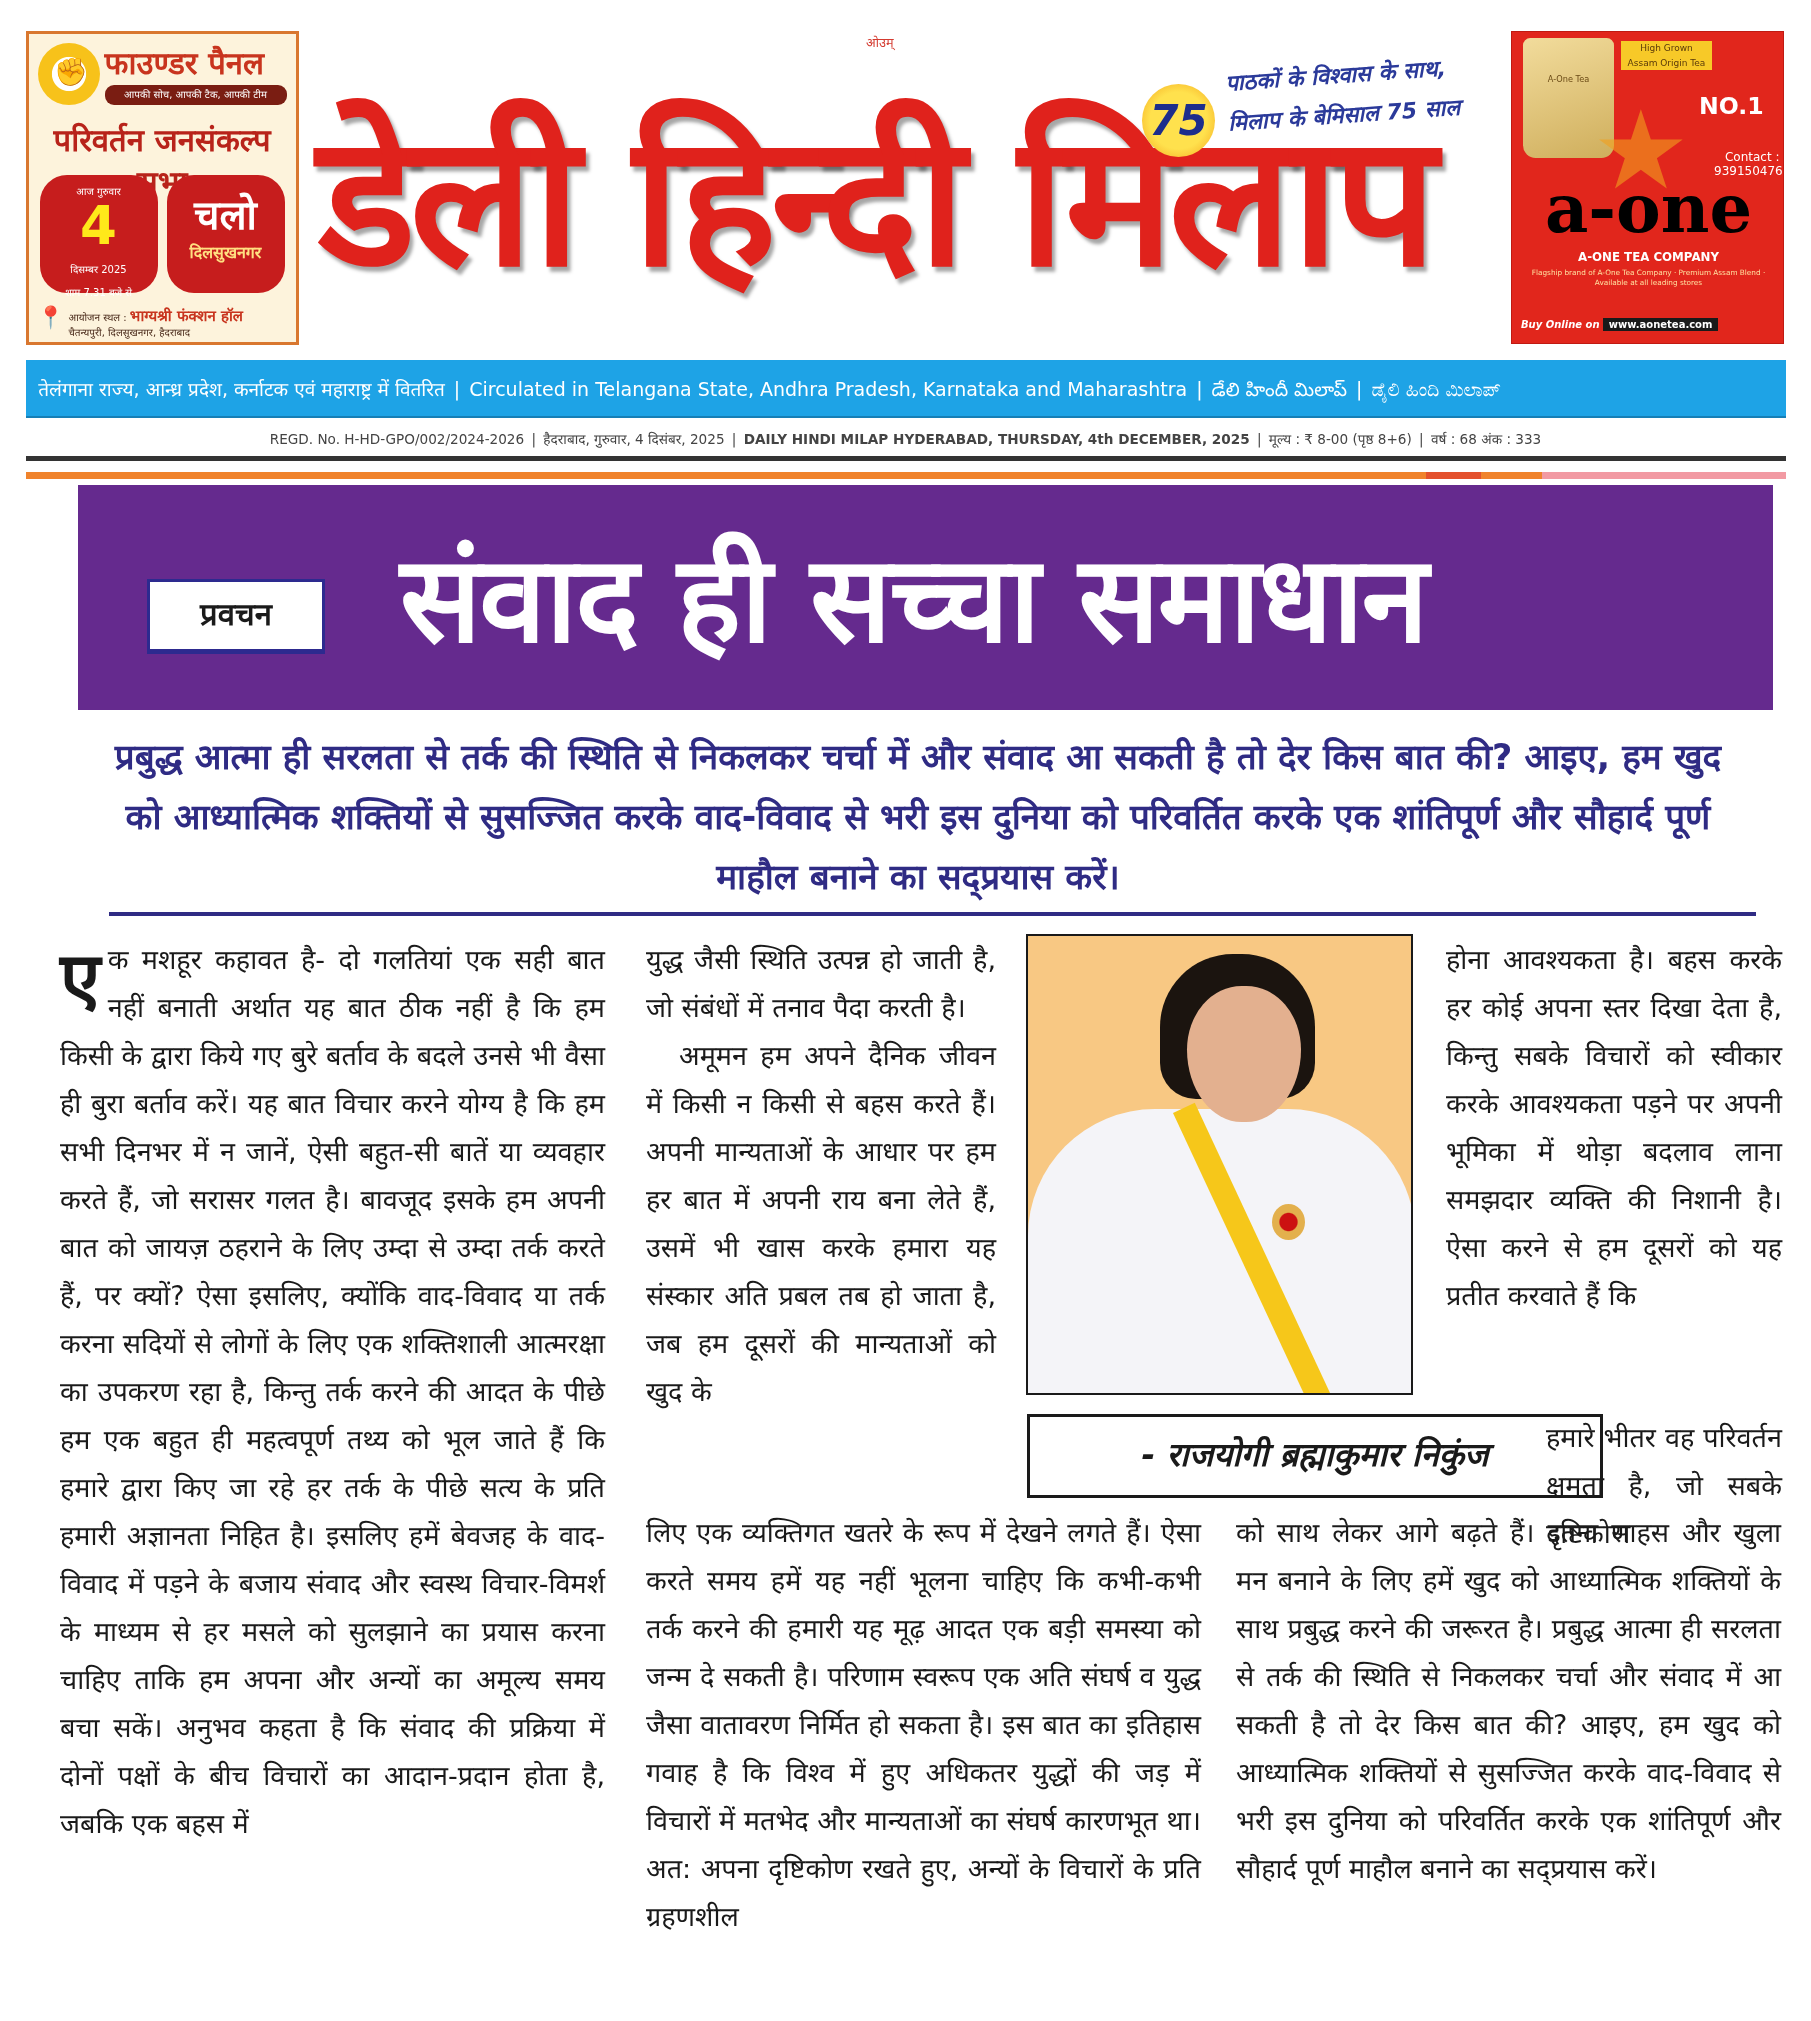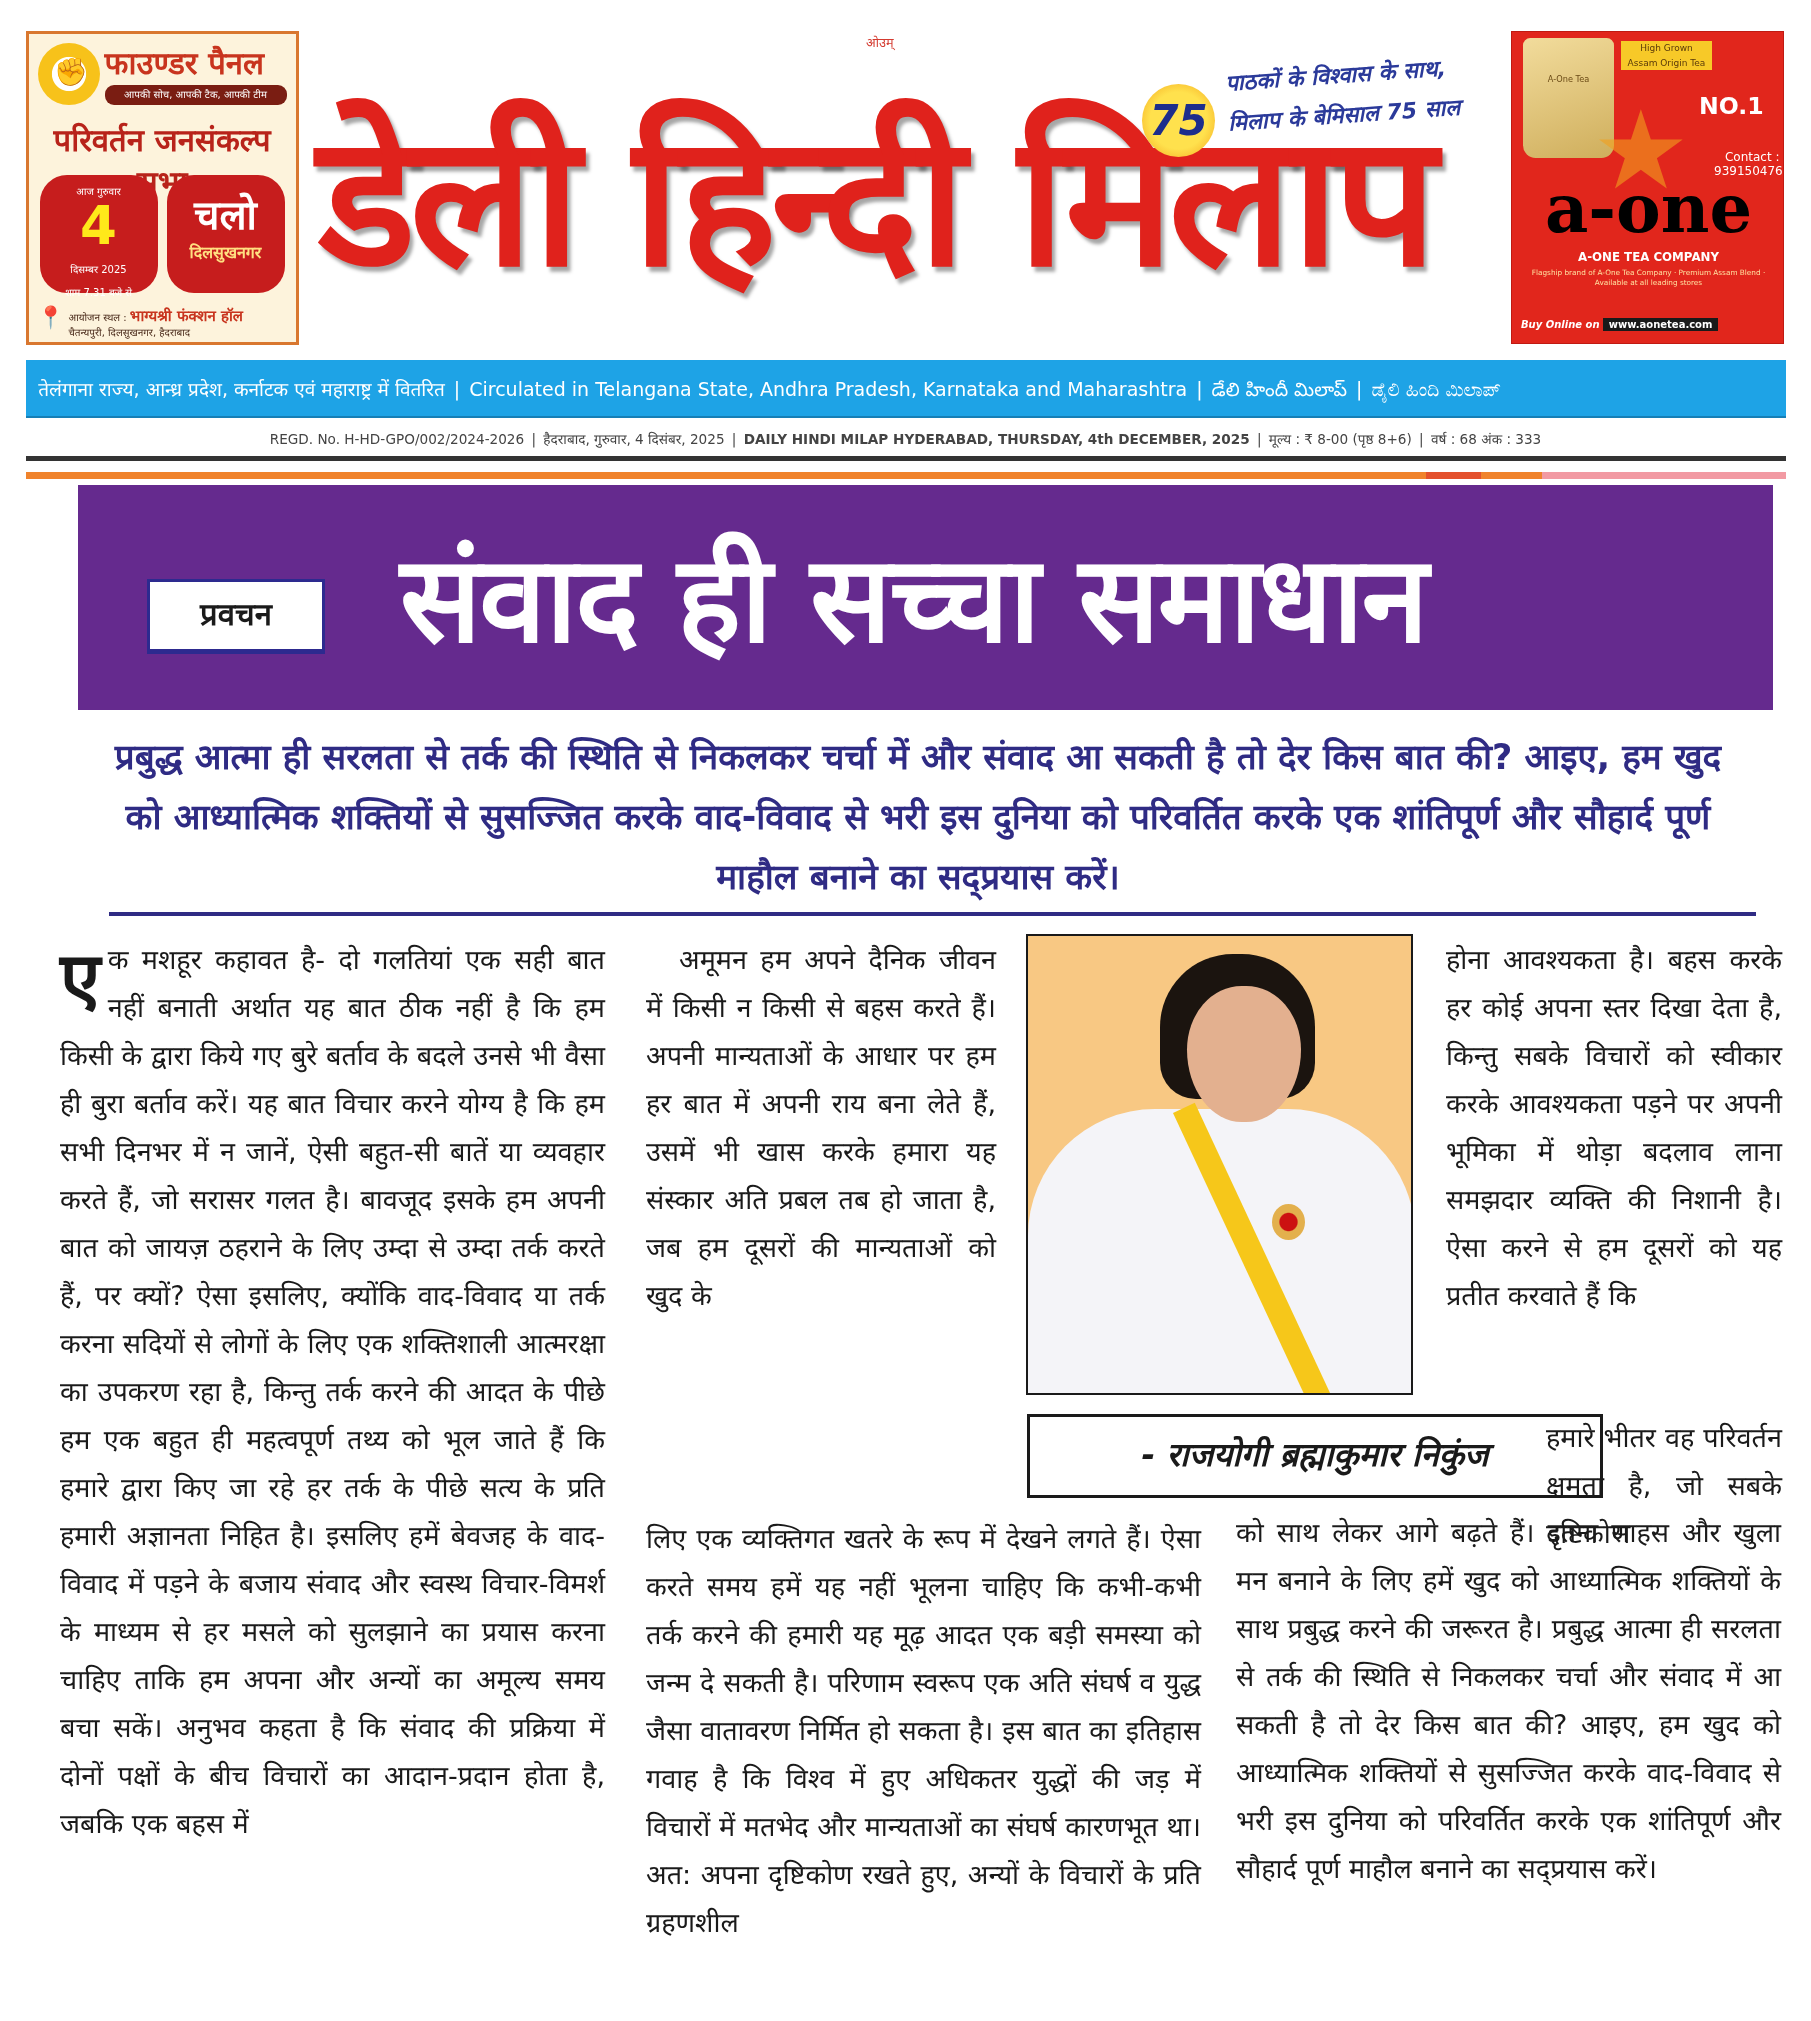--- a/index.html
+++ b/index.html
@@ -121,21 +121,21 @@
     position: absolute; font-size: 27px; line-height: 48px; color: #1a1a1a; text-align: justify;
   }
   .col p { margin: 0; }
   .col-1 { left: 60px; top: 936px; width: 545px; }
   .dropcap {
     float: left; font-family: "DejaVu Serif", serif; font-size: 73px; font-weight: bold; line-height: 73px;
     margin: 5.5px 7.3px 0 0; color: #1a1a1a;
   }
   .col-2 { left: 646px; top: 936px; width: 350px; }
   .col-2 .indent { text-indent: 33px; }
-  .col-2b { left: 646px; top: 1509px; width: 555px; margin-top: 6px; }
+  .col-2b { left: 646px; top: 1509px; width: 555px; }
   .col-4 { left: 1446px; top: 936px; width: 336px; }
   .col-4b { left: 1546px; top: 1414px; width: 236px; }
   .col-3b { left: 1236px; top: 1509px; width: 545px; }
 
   .photo {
     position: absolute; left: 1026px; top: 934px; width: 387px; height: 461px;
     border: 2.7px solid #1a1a1a; background: #f8c883; overflow: hidden;
   }
   .photo .hair { position: absolute; left: 132px; top: 18px; width: 155px; height: 145px; border-radius: 73px 73px 36px 36px; background: #1b140f; }
   .photo .face { position: absolute; left: 159px; top: 50px; width: 114px; height: 136px; border-radius: 55px 55px 55px 55px / 64px 64px 73px 73px; background: #e3b08f; }
@@ -221,20 +221,21 @@
 
 <div class="standfirst">प्रबुद्ध आत्मा ही सरलता से तर्क की स्थिति से निकलकर चर्चा में और संवाद आ सकती है तो देर किस बात की? आइए, हम खुद को आध्यात्मिक शक्तियों से सुसज्जित करके वाद-विवाद से भरी इस दुनिया को परिवर्तित करके एक शांतिपूर्ण और सौहार्द पूर्ण माहौल बनाने का सद्प्रयास करें।</div>
 <div class="rule-navy"></div>
 
 <div class="col col-1">
   <span class="dropcap">ए</span>
   <p>क मशहूर कहावत है- दो गलतियां एक सही बात नहीं बनाती अर्थात यह बात ठीक नहीं है कि हम किसी के द्वारा किये गए बुरे बर्ताव के बदले उनसे भी वैसा ही बुरा बर्ताव करें। यह बात विचार करने योग्य है कि हम सभी दिनभर में न जानें, ऐसी बहुत-सी बातें या व्यवहार करते हैं, जो सरासर गलत है। बावजूद इसके हम अपनी बात को जायज़ ठहराने के लिए उम्दा से उम्दा तर्क करते हैं, पर क्यों? ऐसा इसलिए, क्योंकि वाद-विवाद या तर्क करना सदियों से लोगों के लिए एक शक्तिशाली आत्मरक्षा का उपकरण रहा है, किन्तु तर्क करने की आदत के पीछे हम एक बहुत ही महत्वपूर्ण तथ्य को भूल जाते हैं कि हमारे द्वारा किए जा रहे हर तर्क के पीछे सत्य के प्रति हमारी अज्ञानता निहित है। इसलिए हमें बेवजह के वाद-विवाद में पड़ने के बजाय संवाद और स्वस्थ विचार-विमर्श के माध्यम से हर मसले को सुलझाने का प्रयास करना चाहिए ताकि हम अपना और अन्यों का अमूल्य समय बचा सकें। अनुभव कहता है कि संवाद की प्रक्रिया में दोनों पक्षों के बीच विचारों का आदान-प्रदान होता है, जबकि एक बहस में</p>
 </div>
 
 <div class="col col-2">
+  <p>युद्ध जैसी स्थिति उत्पन्न हो जाती है, जो संबंधों में तनाव पैदा करती है।</p>
   <p class="indent">अमूमन हम अपने दैनिक जीवन में किसी न किसी से बहस करते हैं। अपनी मान्यताओं के आधार पर हम हर बात में अपनी राय बना लेते हैं, उसमें भी खास करके हमारा यह संस्कार अति प्रबल तब हो जाता है, जब हम दूसरों की मान्यताओं को खुद के</p>
 </div>
 <div class="col col-2b">
   <p>लिए एक व्यक्तिगत खतरे के रूप में देखने लगते हैं। ऐसा करते समय हमें यह नहीं भूलना चाहिए कि कभी-कभी तर्क करने की हमारी यह मूढ़ आदत एक बड़ी समस्या को जन्म दे सकती है। परिणाम स्वरूप एक अति संघर्ष व युद्ध जैसा वातावरण निर्मित हो सकता है। इस बात का इतिहास गवाह है कि विश्व में हुए अधिकतर युद्धों की जड़ में विचारों में मतभेद और मान्यताओं का संघर्ष कारणभूत था। अत: अपना दृष्टिकोण रखते हुए, अन्यों के विचारों के प्रति ग्रहणशील</p>
 </div>
 
 <div class="photo">
   <div class="robe"></div>
   <div class="sash"></div>
   <div class="hair"></div>

